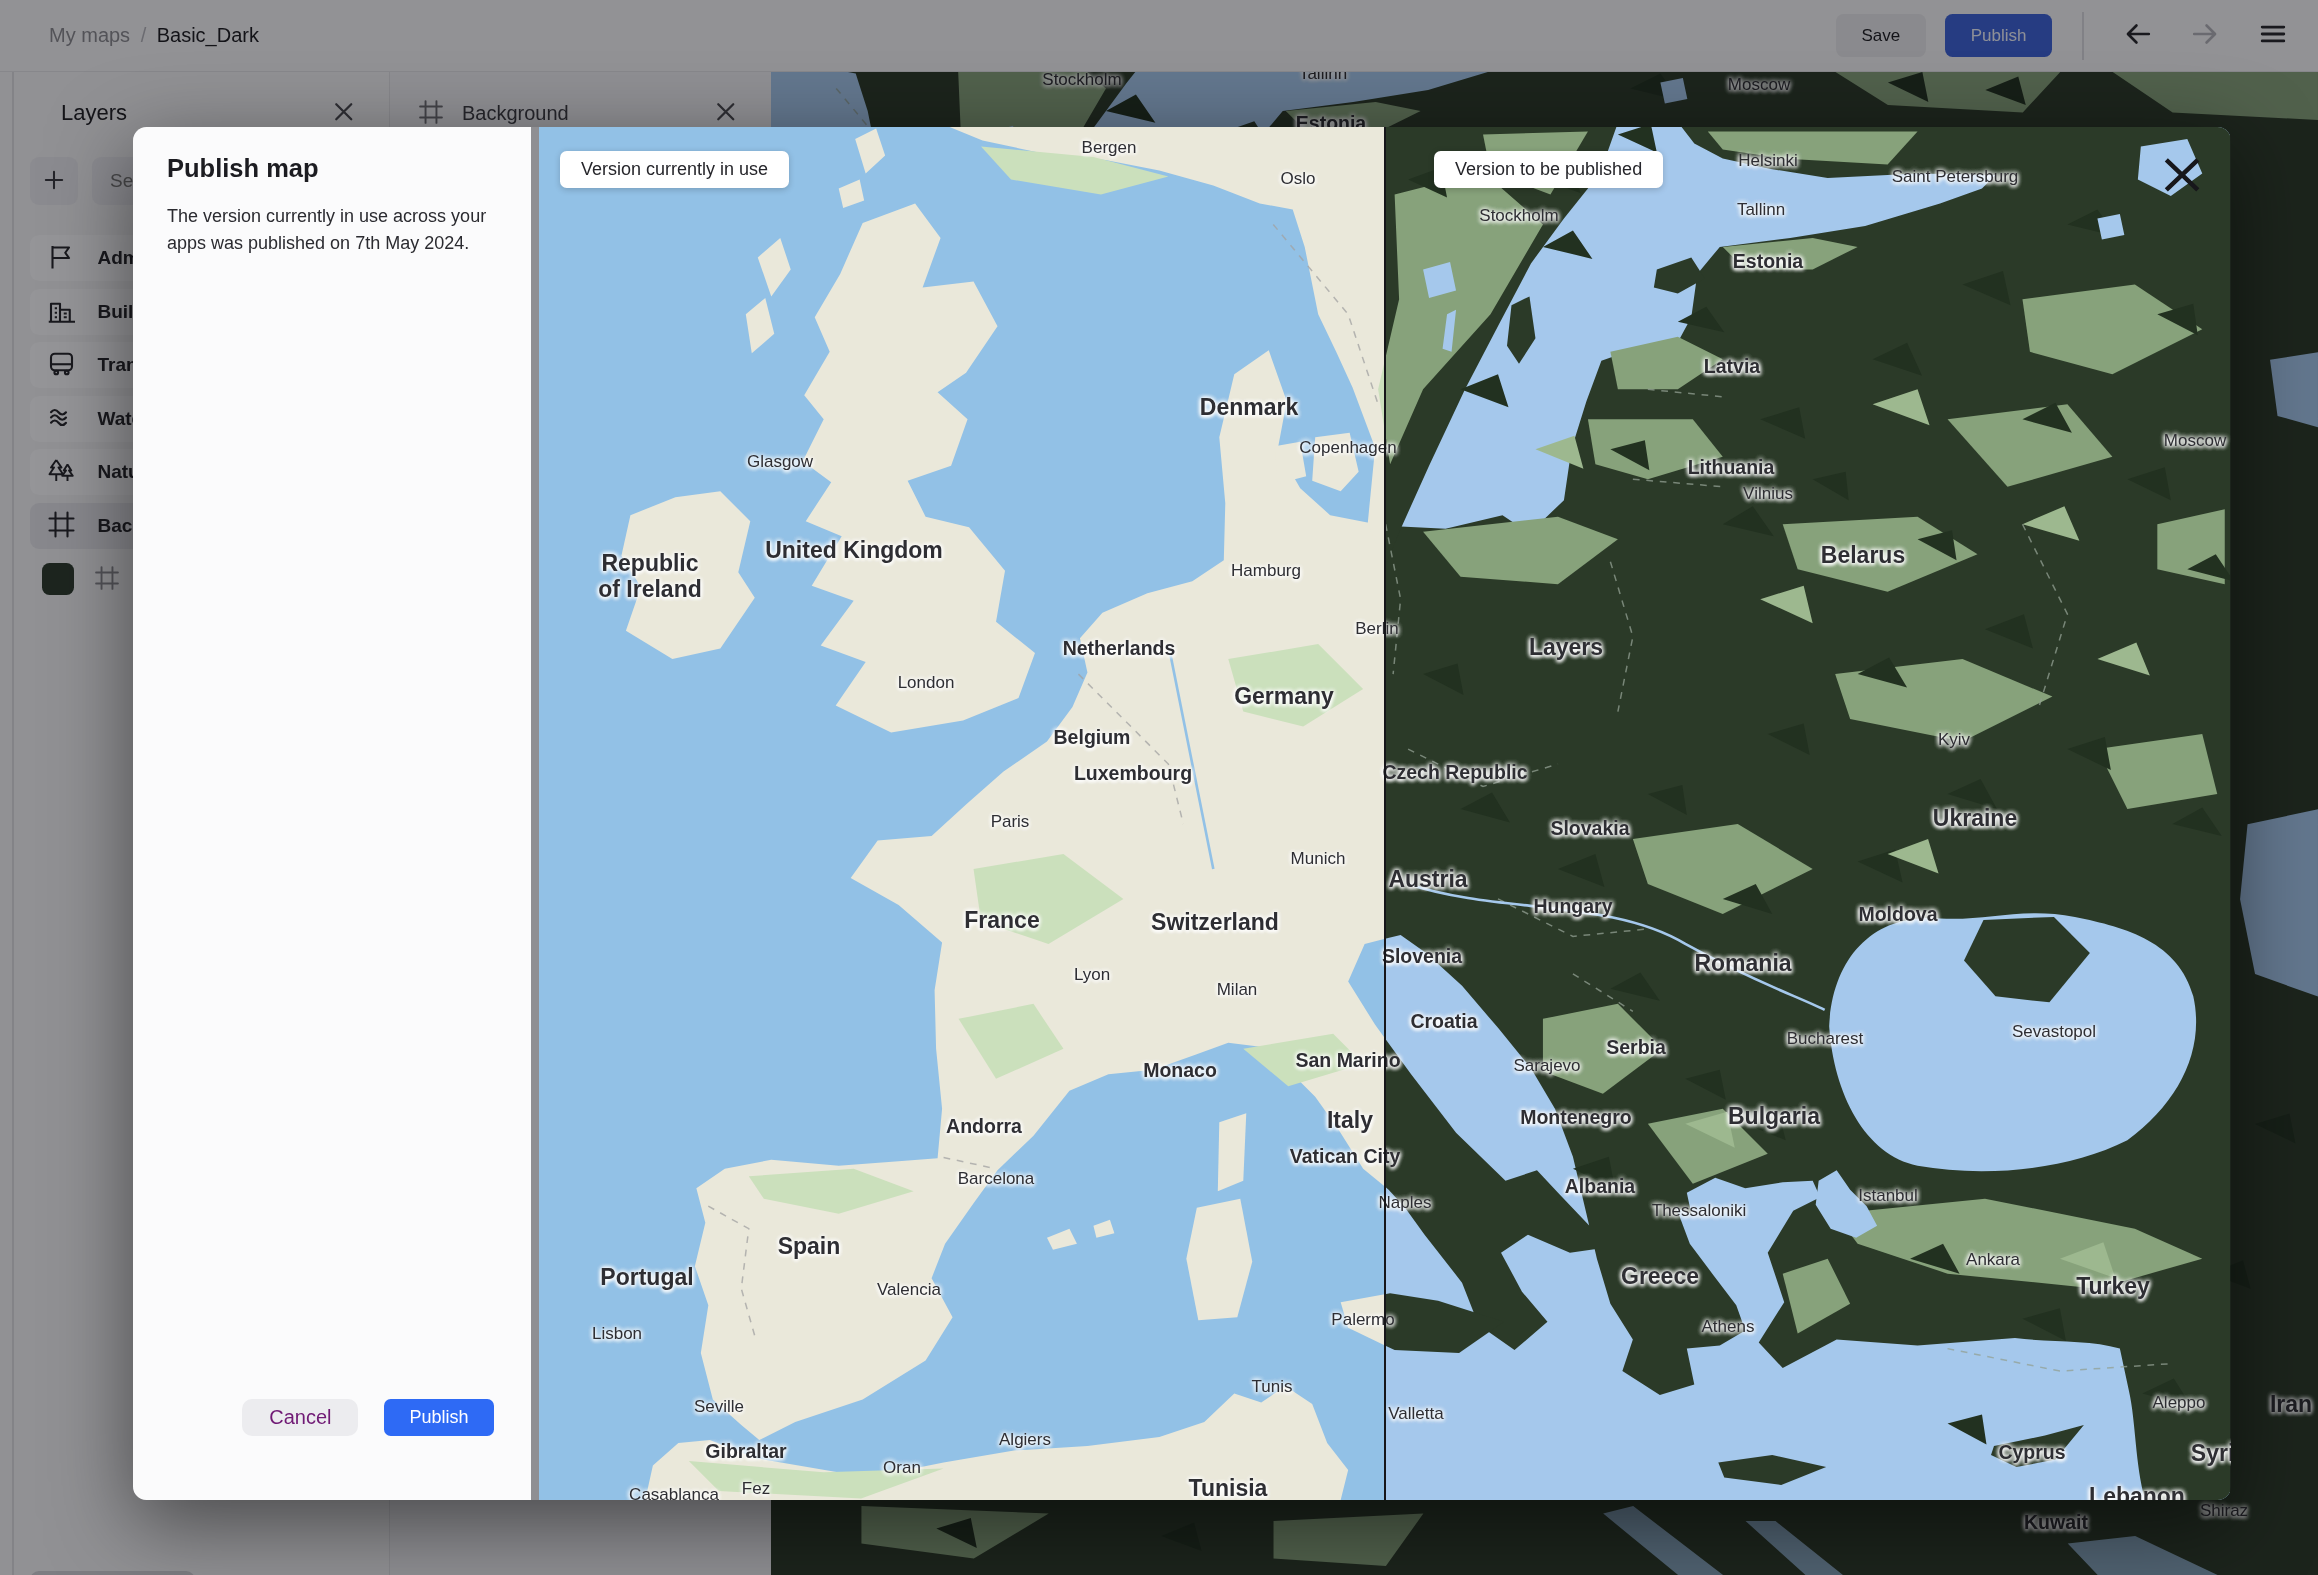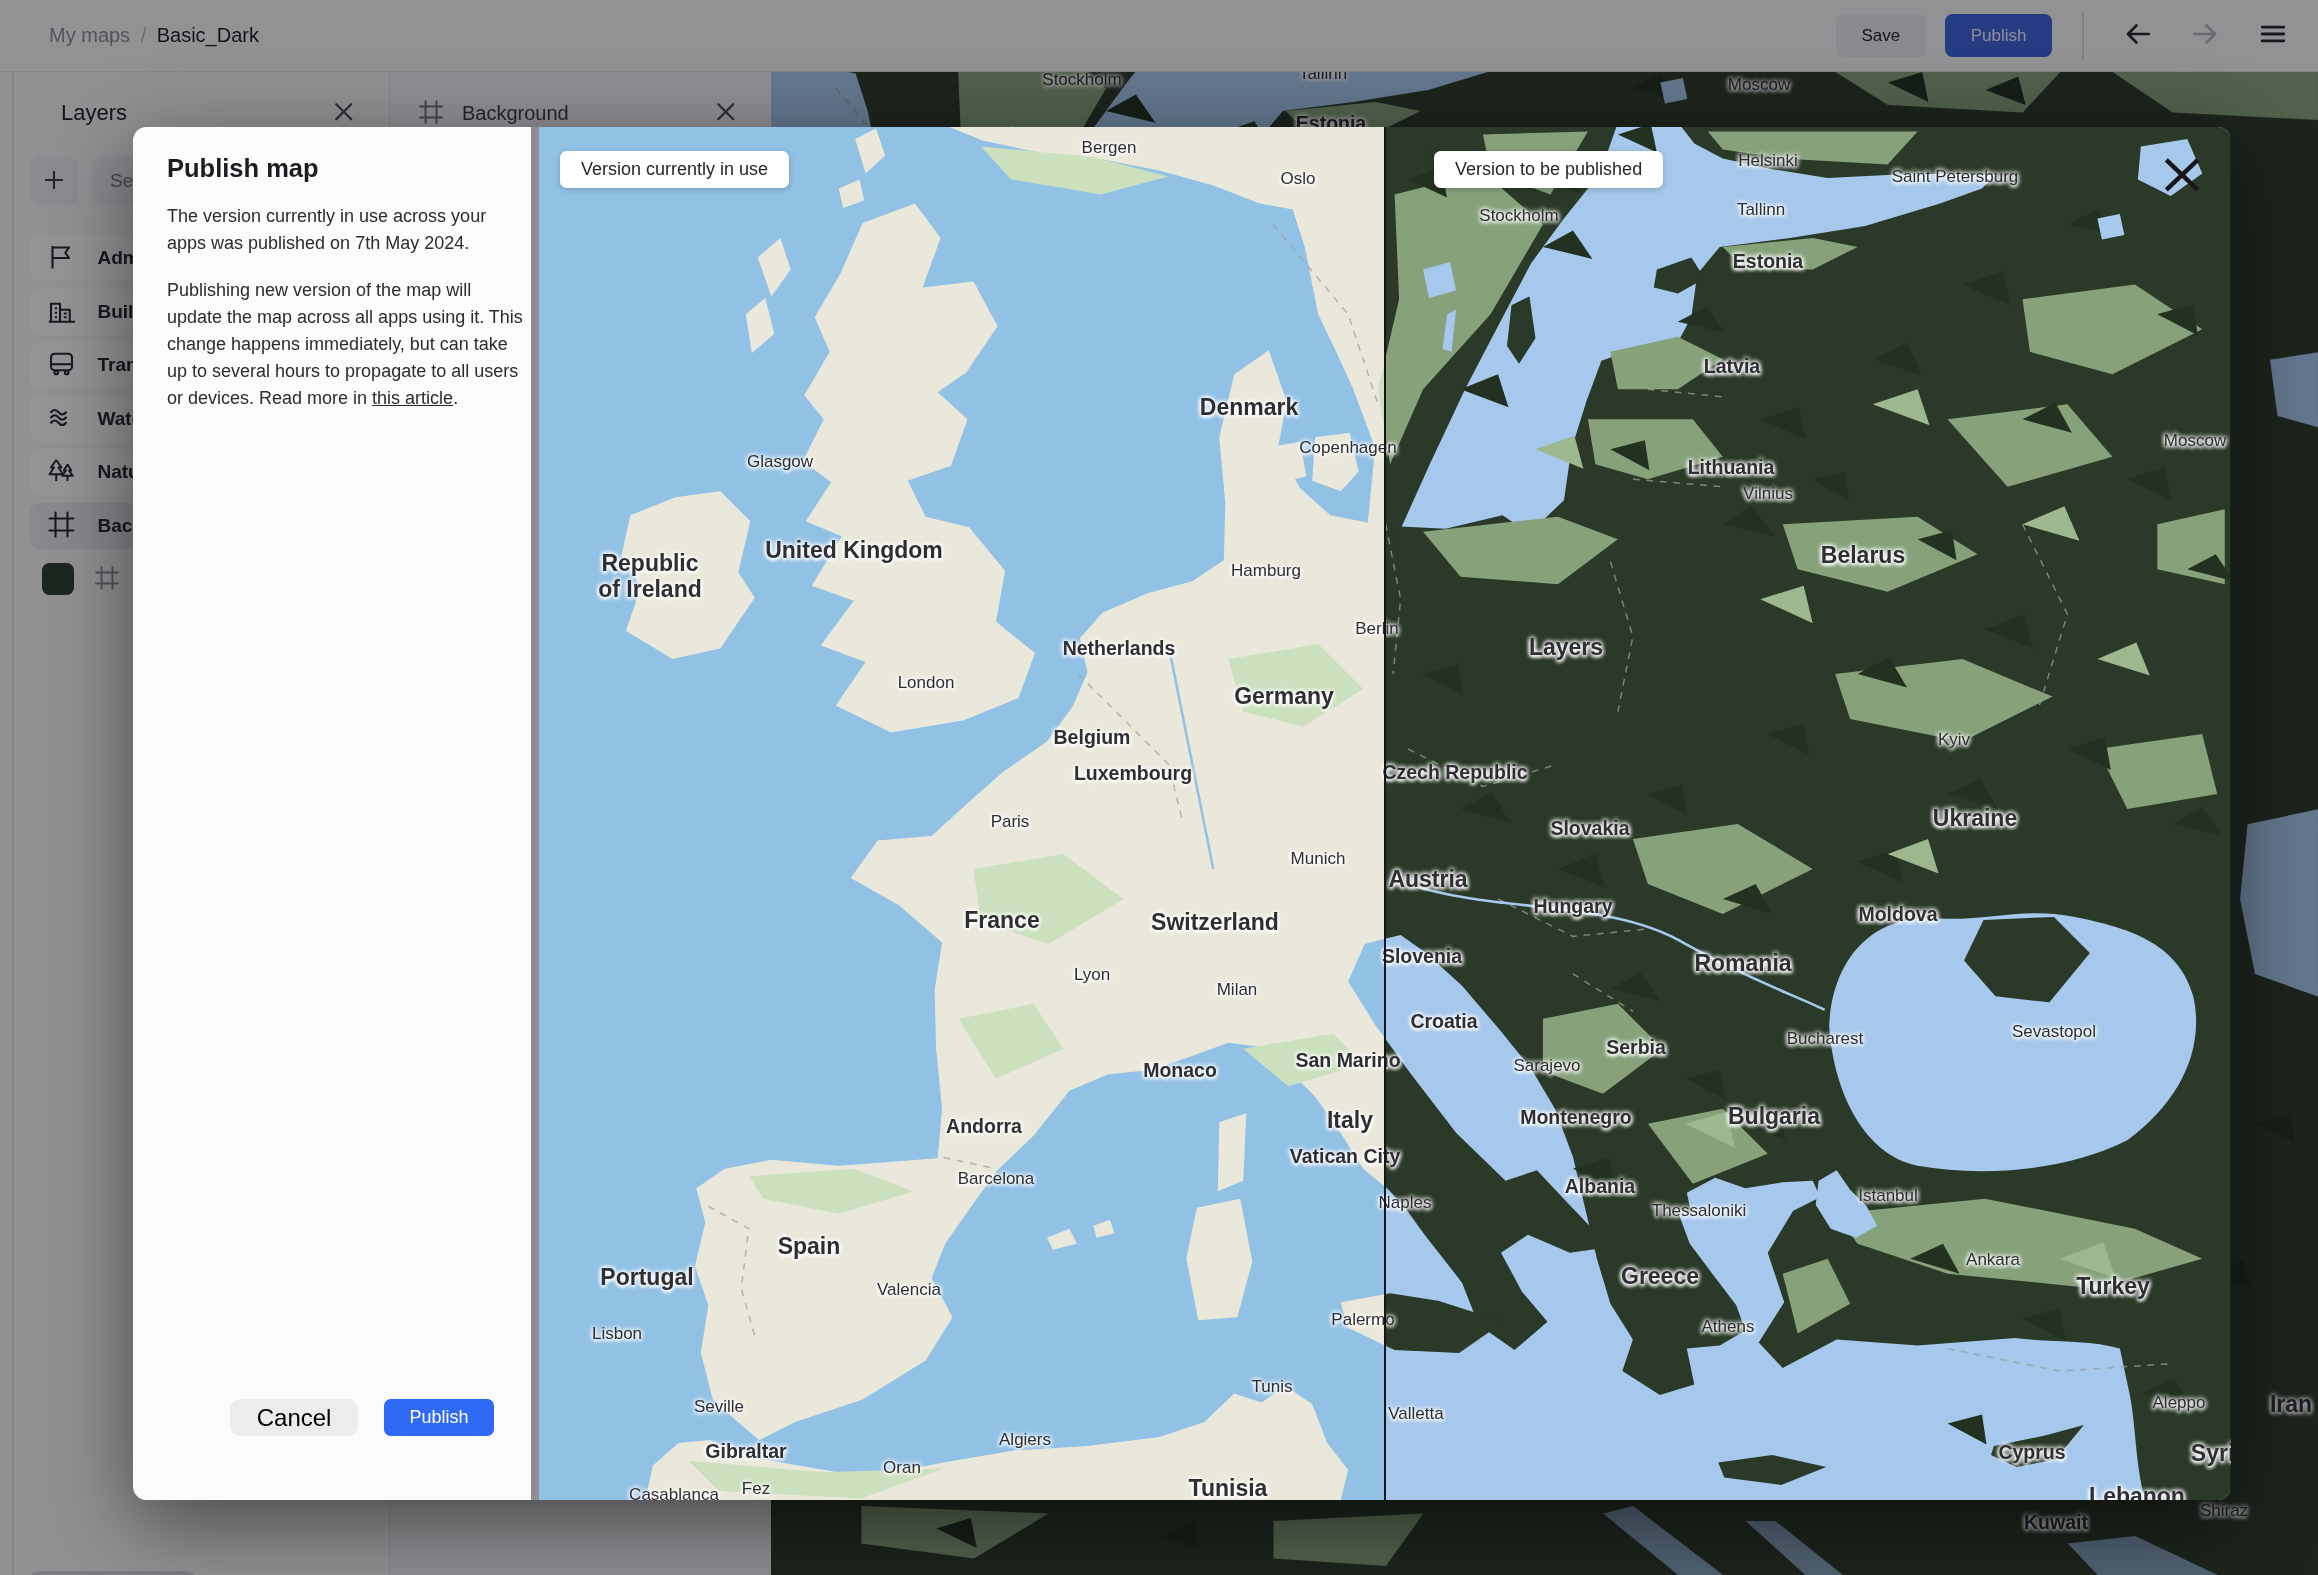--- a/index.html
+++ b/index.html
@@ -58,21 +58,21 @@
 
   
   .composite{position:absolute;left:133px;top:127px;width:2098px;height:1373px;border-radius:13.5px;
     overflow:hidden;z-index:6;box-shadow:0 22.5px 82px rgba(0,0,0,.5);}
   .dialog{position:absolute;left:0;top:0;width:398px;height:1373px;background:#fbfbfc;}
   .dialog-title{position:absolute;left:34px;top:27px;font-size:25.5px;font-weight:600;color:#1c1c21;}
   .dialog-body{position:absolute;left:34px;top:76px;width:358px;font-size:18px;line-height:27px;color:#2b2b30;}
   .dialog-body p{margin:0 0 19.5px 0;}
   .dialog-link{text-decoration:underline;color:#2b2b30;cursor:pointer;}
   .dialog-actions{position:absolute;left:0;bottom:64px;width:100%;display:flex;justify-content:flex-end;gap:25.5px;padding-right:37px;}
-  .btn-cancel{background:#ececef;color:#000000;height:37px;padding:0 27px;font-size:24px;border-radius:10px;}
+  .btn-cancel{background:#ececef;color:#701a75;height:37px;padding:0 27px;font-size:20px;border-radius:10px;}
   .btn-publish{background:#2e6af5;color:#fff;height:37px;padding:0 25.5px;font-size:18px;border-radius:6.7px;}
 
   .half{position:absolute;top:0;height:1373px;overflow:hidden;}
   .half-light{left:406px;width:847px;}
   .half-dark{left:1253px;width:845px;}
   .mapspace{position:absolute;top:0;width:1691px;height:1373px;}
   .half-light .mapspace{left:0;}
   .half-dark .mapspace{left:-847px;}
   .mapspace svg{position:absolute;left:0;top:0;width:1691px;height:1373px;display:block;}
   .split-line{position:absolute;left:1251px;top:0;width:2.2px;height:1373px;background:#16161a;z-index:3;}
@@ -334,21 +334,20 @@
     </div>
   </div>
 
   <div class="scrim"></div>
 
   <div class="composite">
     <div class="dialog">
       <div class="dialog-title">Publish map</div>
       <div class="dialog-body">
         <p>The version currently in use across your apps was published on 7th May 2024.</p>
-        <p><span>Publishing new version of the map will update the map across all apps using it. This change happens immediately, but can take up to several hours to propagate to all users or devices. Read more in </span><span class="dialog-link">this article</span><span>.</span></p>
       </div>
       <div class="dialog-actions">
         <div class="btn btn-cancel">Cancel</div>
         <div class="btn btn-publish">Publish</div>
       </div>
     </div>
 
     <div class="half half-light style-light">
       <div class="mapspace">
         <div style="position:absolute;left:0;top:0;width:1691px;height:1373px;">

